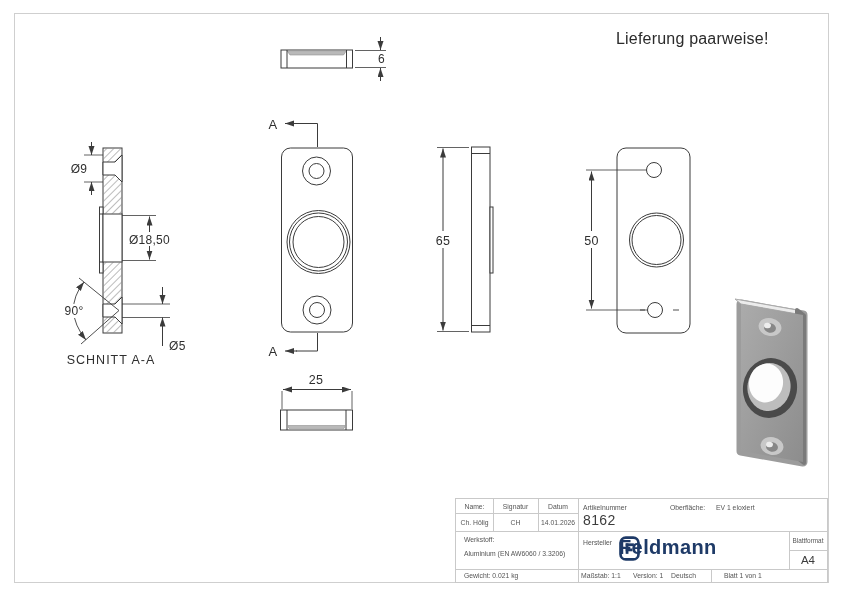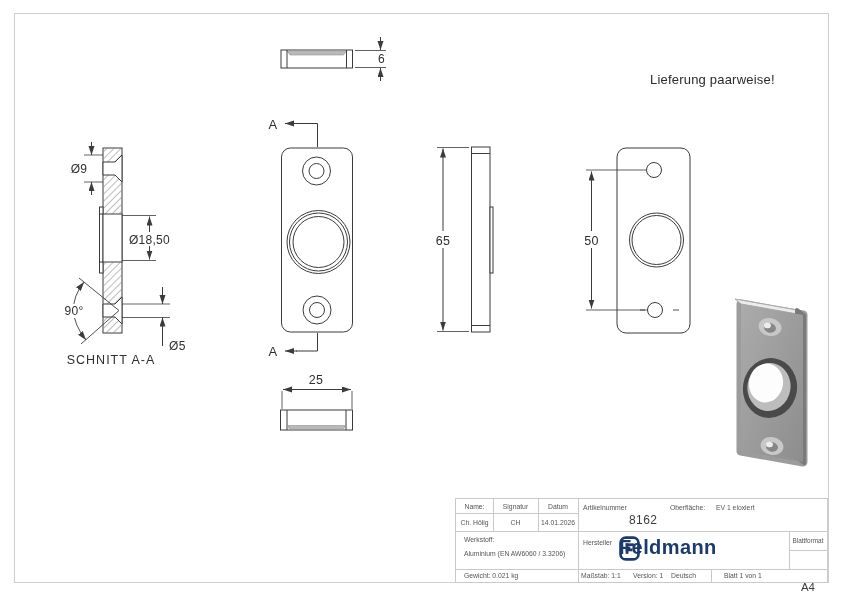--- a/index.html
+++ b/index.html
@@ -5,31 +5,31 @@
   html,body{margin:0;padding:0;background:#fff;}
   body{width:842px;height:595px;position:relative;overflow:hidden;
        font-family:"Liberation Sans",sans-serif;}
   .sheet{position:absolute;inset:0;}
   svg{position:absolute;left:0;top:0;}
   svg text{font-family:"Liberation Sans",sans-serif;fill:#2f2f2f;}
   .dim{font-size:12px;letter-spacing:.3px;}
   .dim-big{font-size:12.5px;letter-spacing:.3px;}
   .cutA{font-size:13px;letter-spacing:.5px;}
   .sectionTitle{font-size:12.5px;letter-spacing:1px;}
-  .note{position:absolute;left:650px;top:31px;font-size:13px;line-height:15.5px;
-        color:#2b2b2b;letter-spacing:.2px;white-space:nowrap;margin-top:41px;}
+  .note{position:absolute;left:616px;top:31px;font-size:16px;line-height:15.5px;
+        color:#2b2b2b;letter-spacing:.2px;white-space:nowrap;}
   
   .tblock{position:absolute;left:455px;top:498px;width:371px;height:83px;
           border:1px solid #c9c9c9;font-size:6.8px;color:#555;}
   .tb-line{position:absolute;background:#c9c9c9;}
   .tb-cell{position:absolute;display:flex;align-items:center;justify-content:center;
            text-align:center;white-space:nowrap;}
   .tb-left{justify-content:flex-start;}
-  .artnr{font-size:12px;color:#3c3c3c;letter-spacing:.4px;margin-left:46px;}
-  .a4{font-size:11.5px;color:#3c3c3c;margin-top:27px;}
+  .artnr{font-size:14px;color:#3c3c3c;letter-spacing:.4px;}
+  .a4{font-size:11.5px;color:#3c3c3c;}
   .bf{font-size:6.4px;}
   .logo{position:absolute;left:163px;top:37px;display:flex;align-items:center;gap:5px;}
   .logo-text{font-size:20px;font-weight:bold;color:#1e3a67;letter-spacing:.4px;}
   .frame{position:absolute;left:14px;top:13px;width:813px;height:568px;
          border:1px solid #cfcfcf;}
 </style>
 </head>
 <body>
 
 <div class="sheet">

